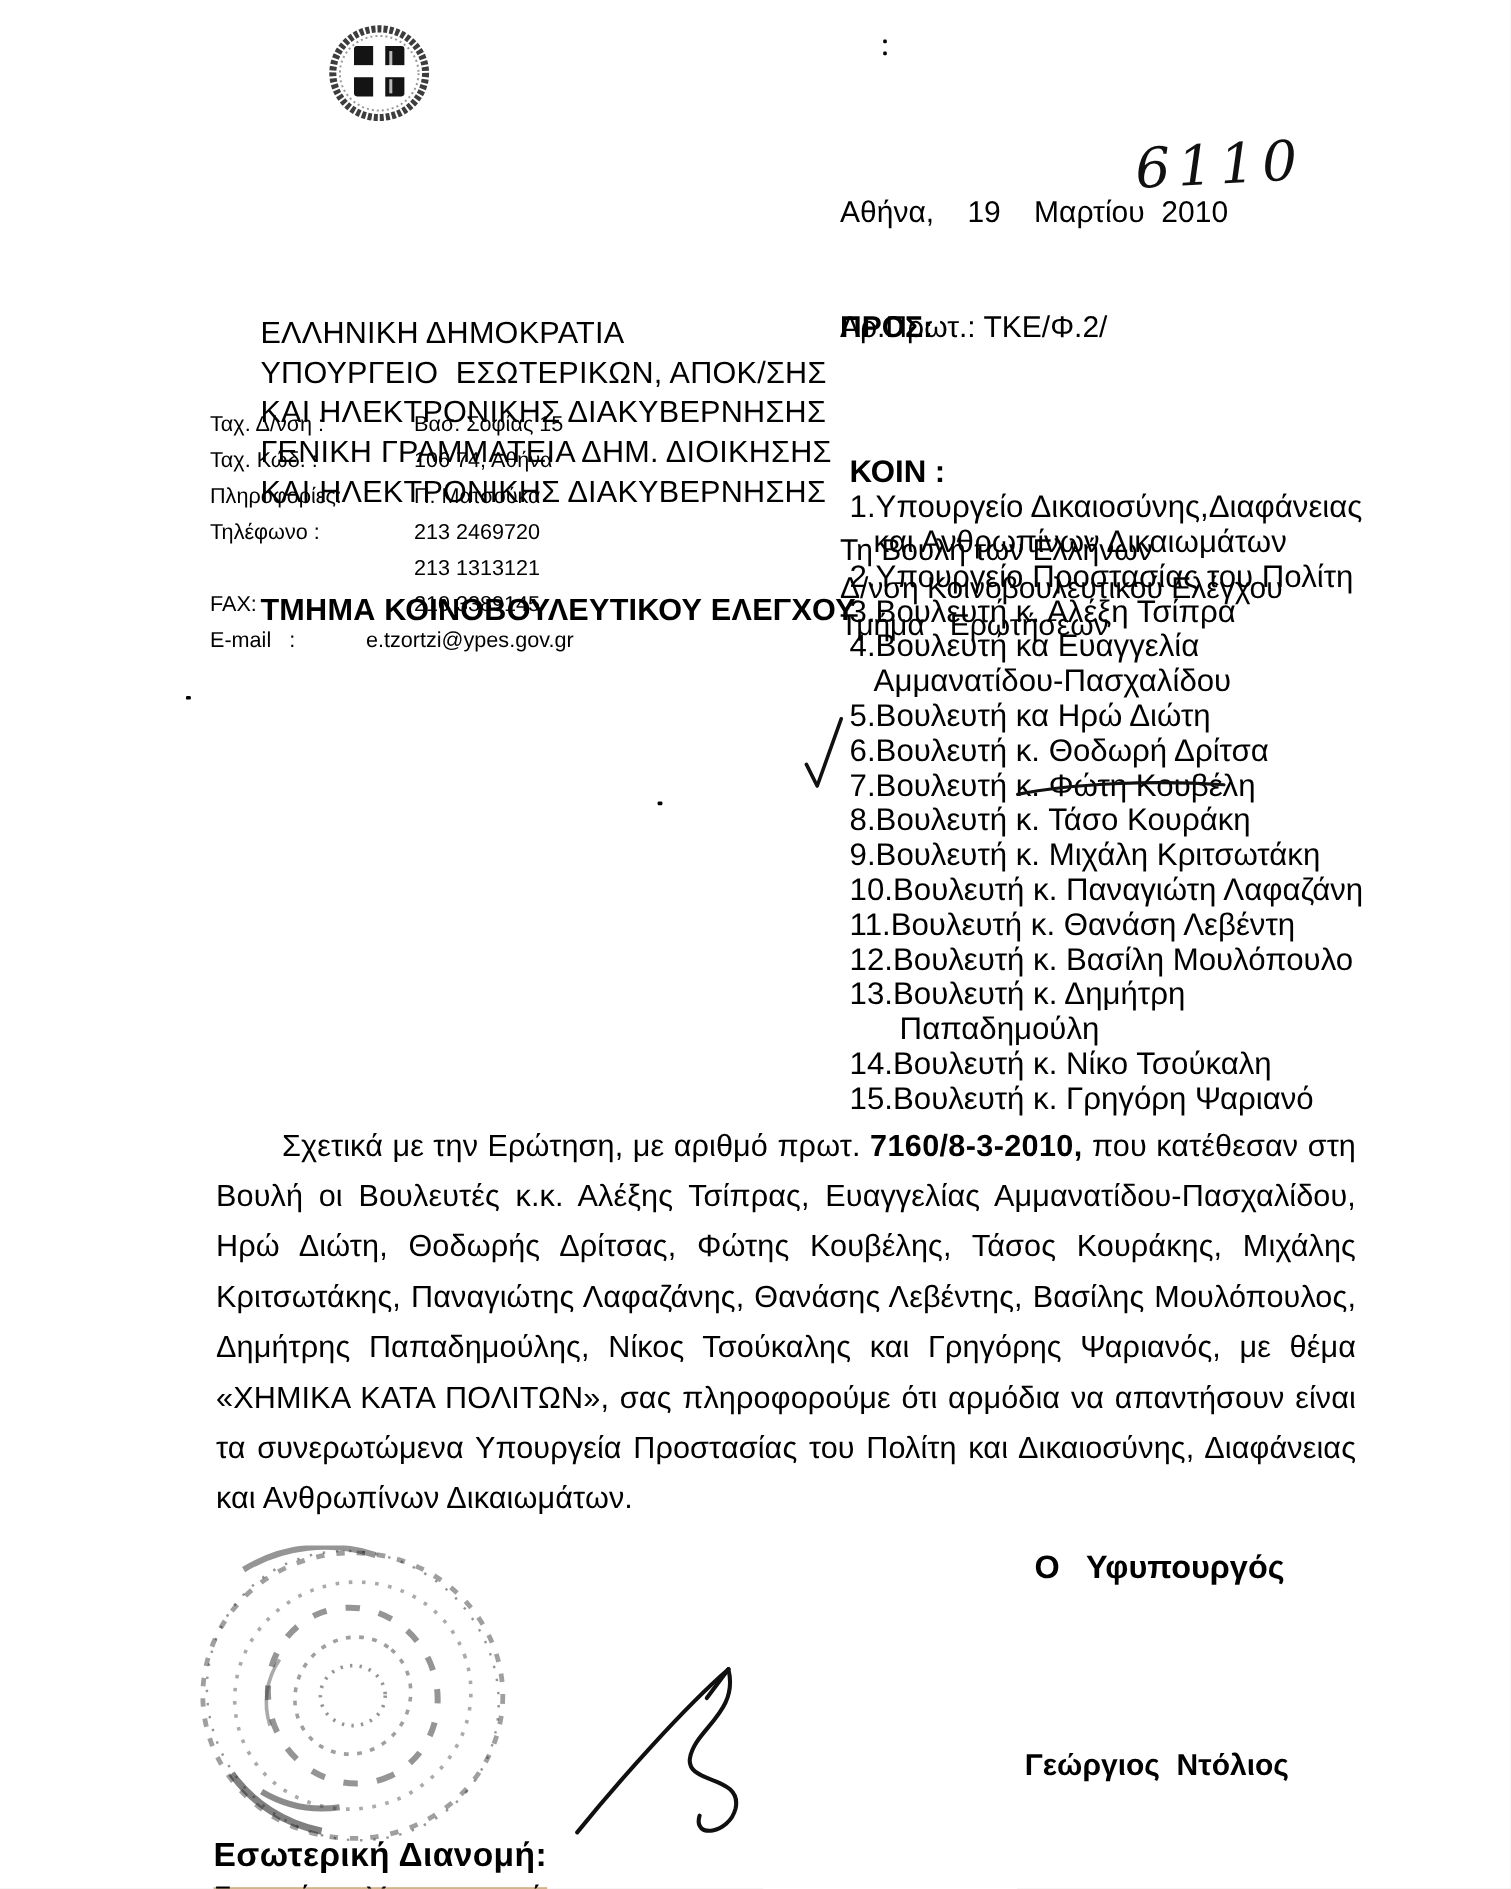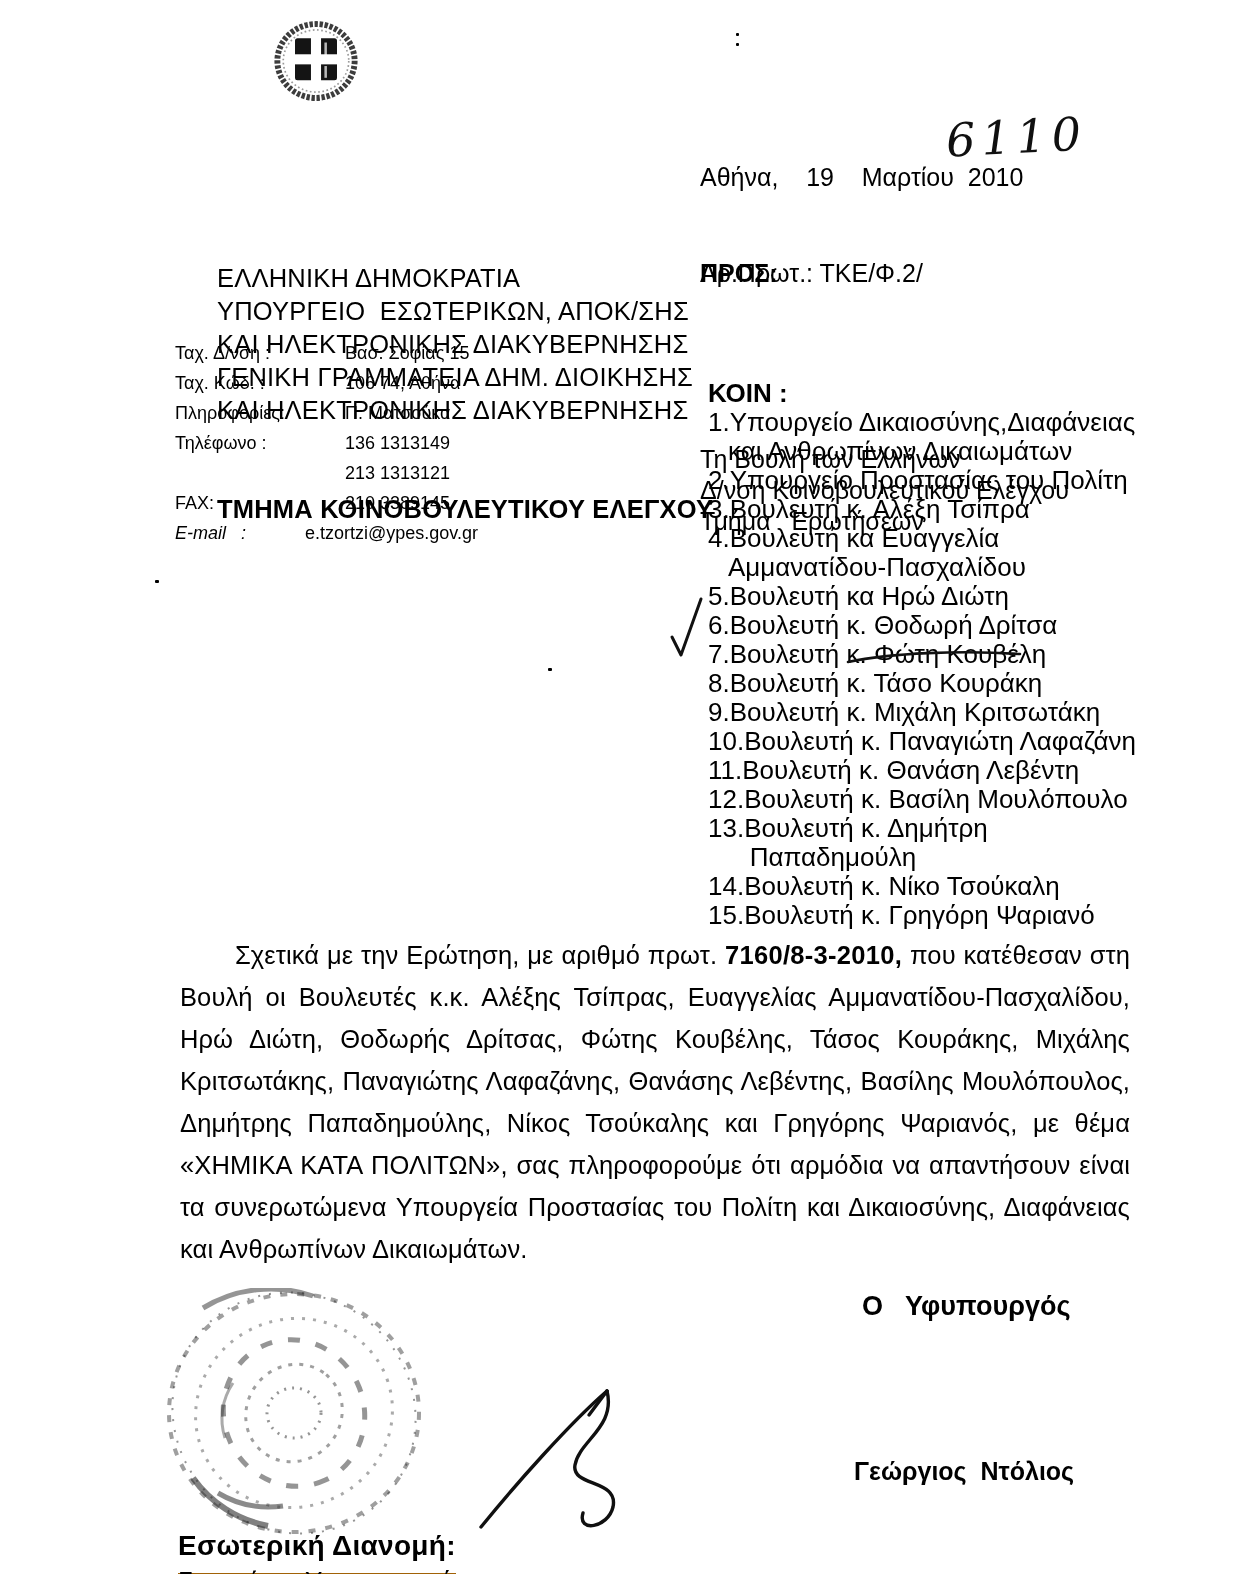--- a/index.html
+++ b/index.html
@@ -22,21 +22,21 @@
     transform:rotate(-3deg);
   }
   
   .to-block{left:700px;top:196px;font-size:25px;line-height:31px;white-space:pre;}
   .to-label{font-weight:bold;}
   
   .contact{left:175px;top:338px;font-size:18px;line-height:30px;}
   .contact-row{display:flex;}
   .contact-label{width:170px;flex:none;white-space:pre;}
   .contact-value{white-space:pre;}
-  .contact-row.email .contact-label{width:130px;font-style:italic;}
+  .contact-row.email .contact-label{width:130px;}
   
   .cc{left:708px;top:340px;width:470px;font-size:26px;line-height:29px;margin-top:38px;}
   .cc-label{font-weight:bold;line-height:30px;}
   .cc-item{white-space:pre-wrap;padding-left:20px;text-indent:-20px;}
   
   .body-par{
     left:180px;top:934px;width:950px;font-size:25.5px;line-height:42px;
     text-align:justify;text-indent:55px;letter-spacing:.1px;
   }
   .body-par b{letter-spacing:.3px;}
@@ -101,21 +101,21 @@
           <span class="contact-value">106 74, Αθήνα</span>
         </div>
 
         <div class="contact-row">
           <span class="contact-label">Πληροφορίες:</span>
           <span class="contact-value">Π. Ματσούκα</span>
         </div>
 
         <div class="contact-row">
           <span class="contact-label">Τηλέφωνο :</span>
-          <span class="contact-value">136 1313149</span>
+          <span class="contact-value">213 2469720</span>
         </div>
 
         <div class="contact-row">
           <span class="contact-label"></span>
           <span class="contact-value">213 1313121</span>
         </div>
 
         <div class="contact-row">
           <span class="contact-label">FAX:</span>
           <span class="contact-value">210 3389145</span>

